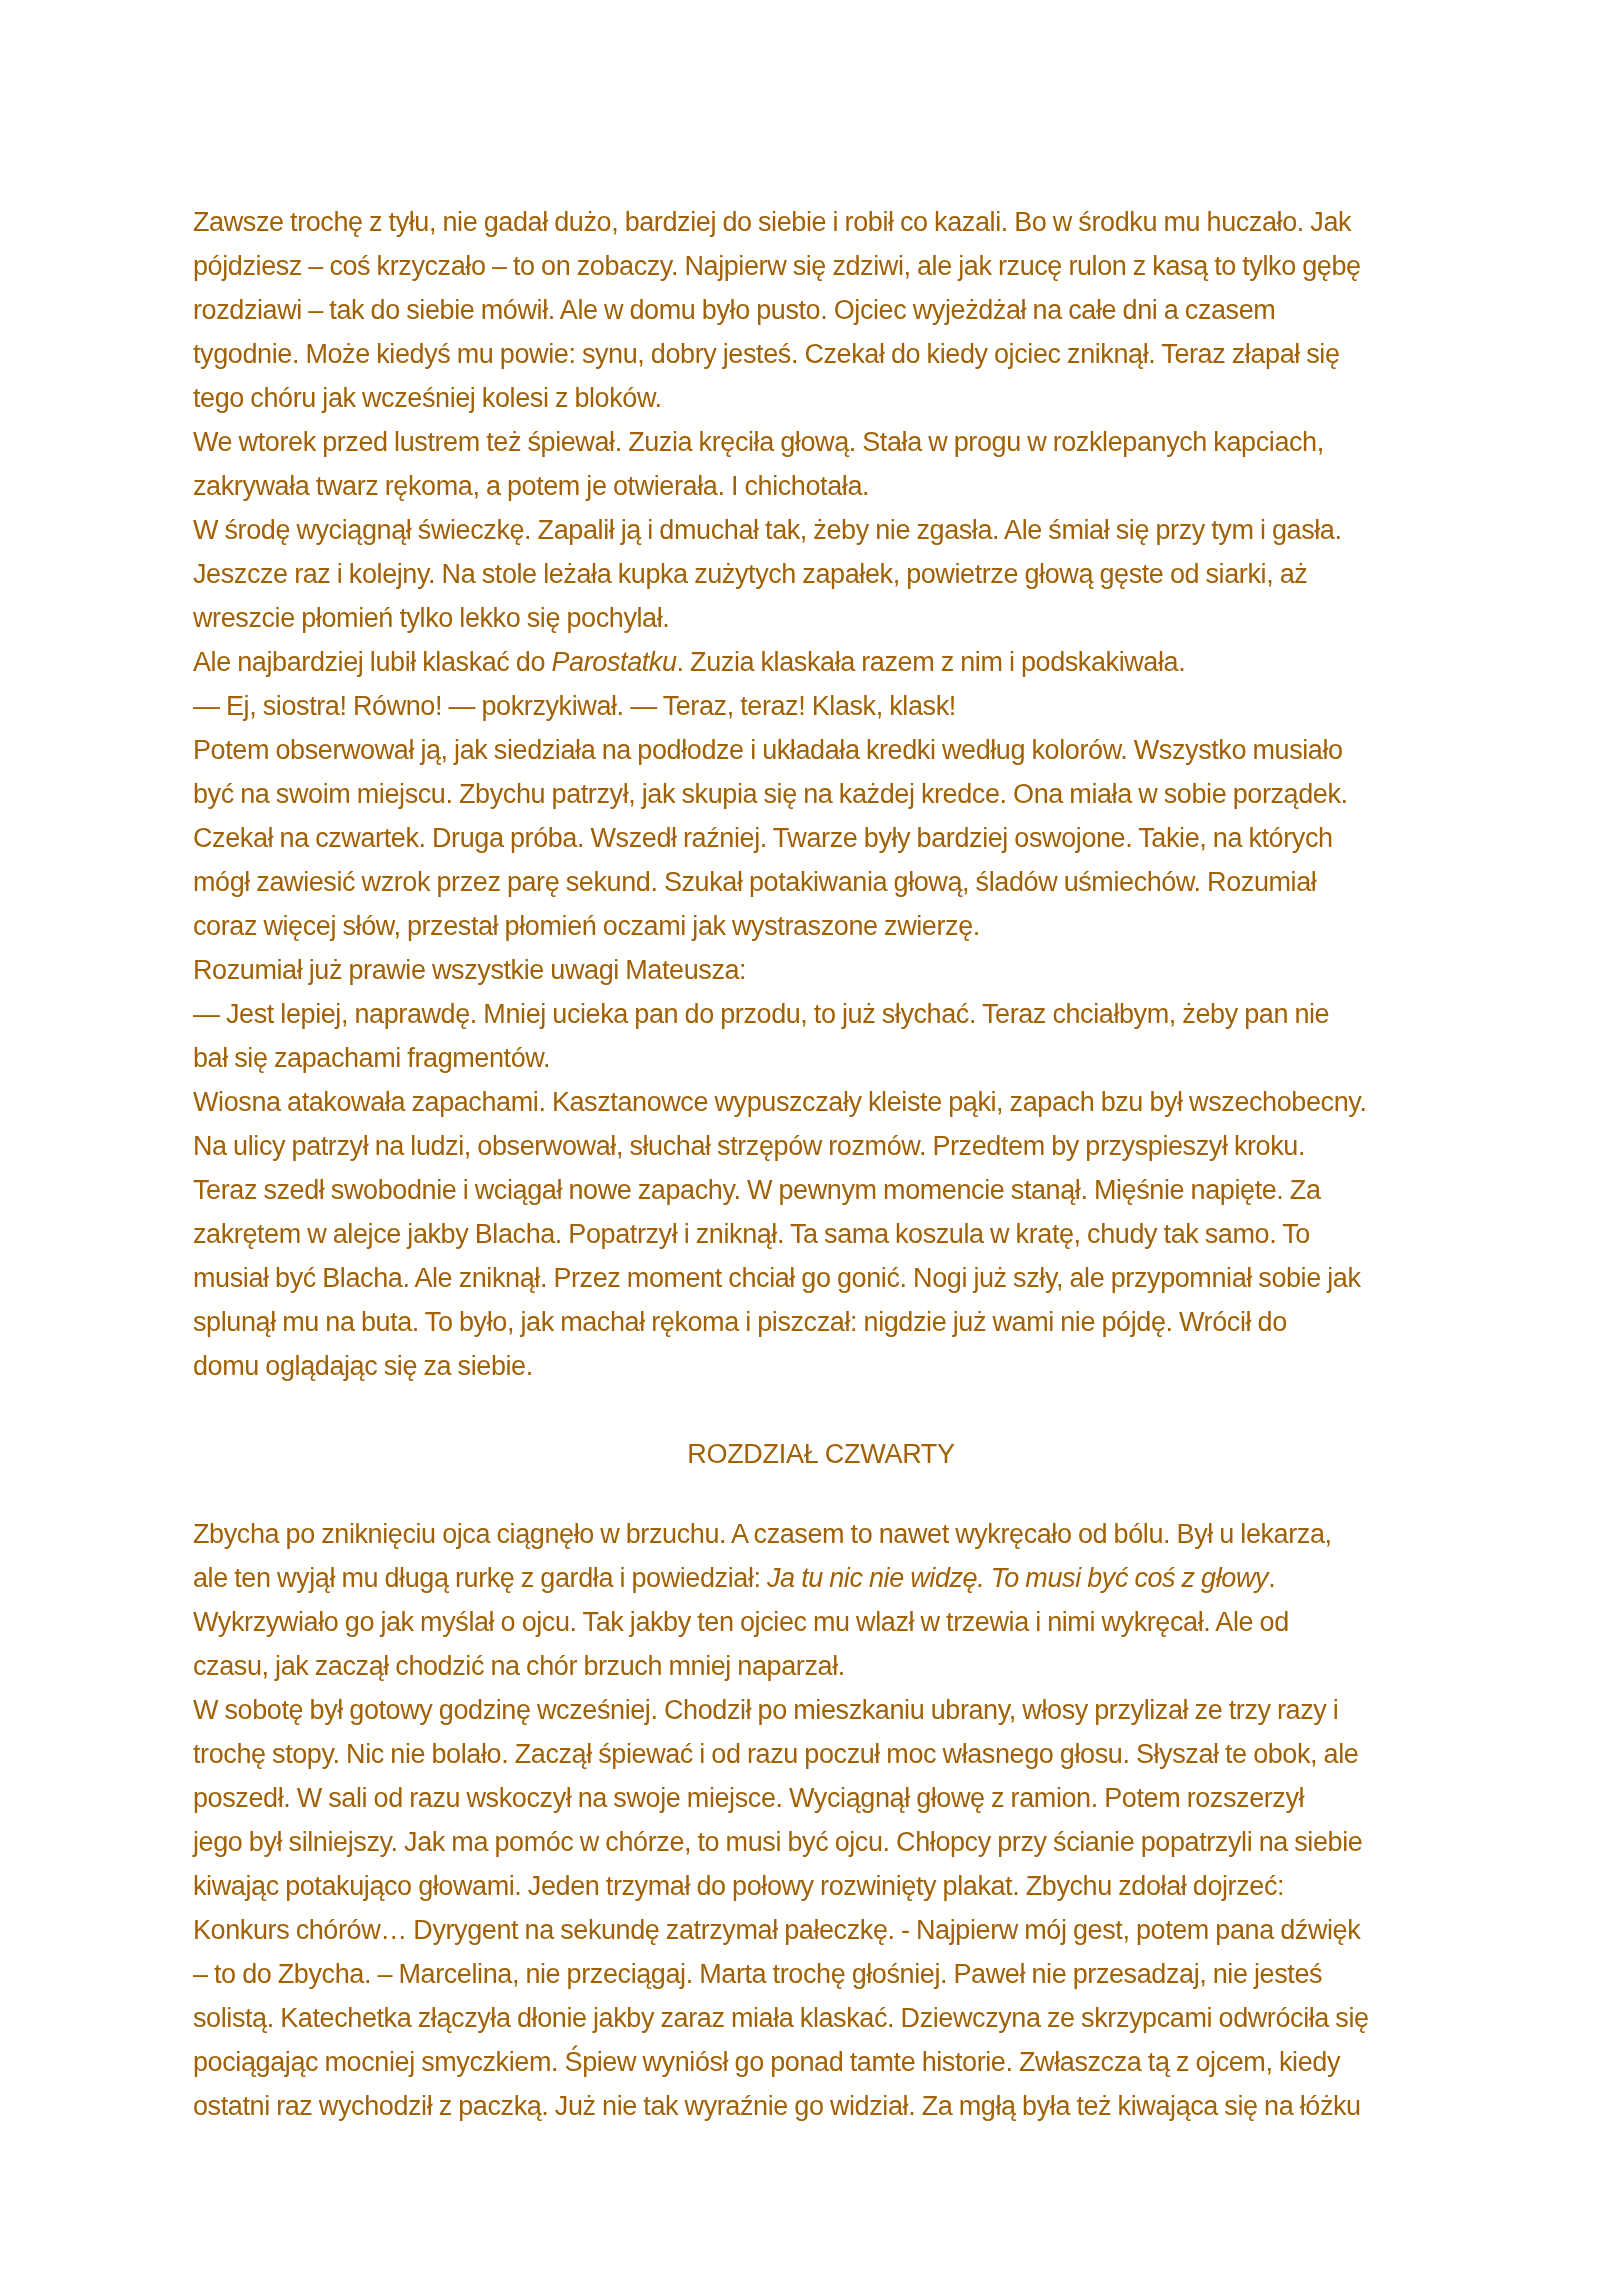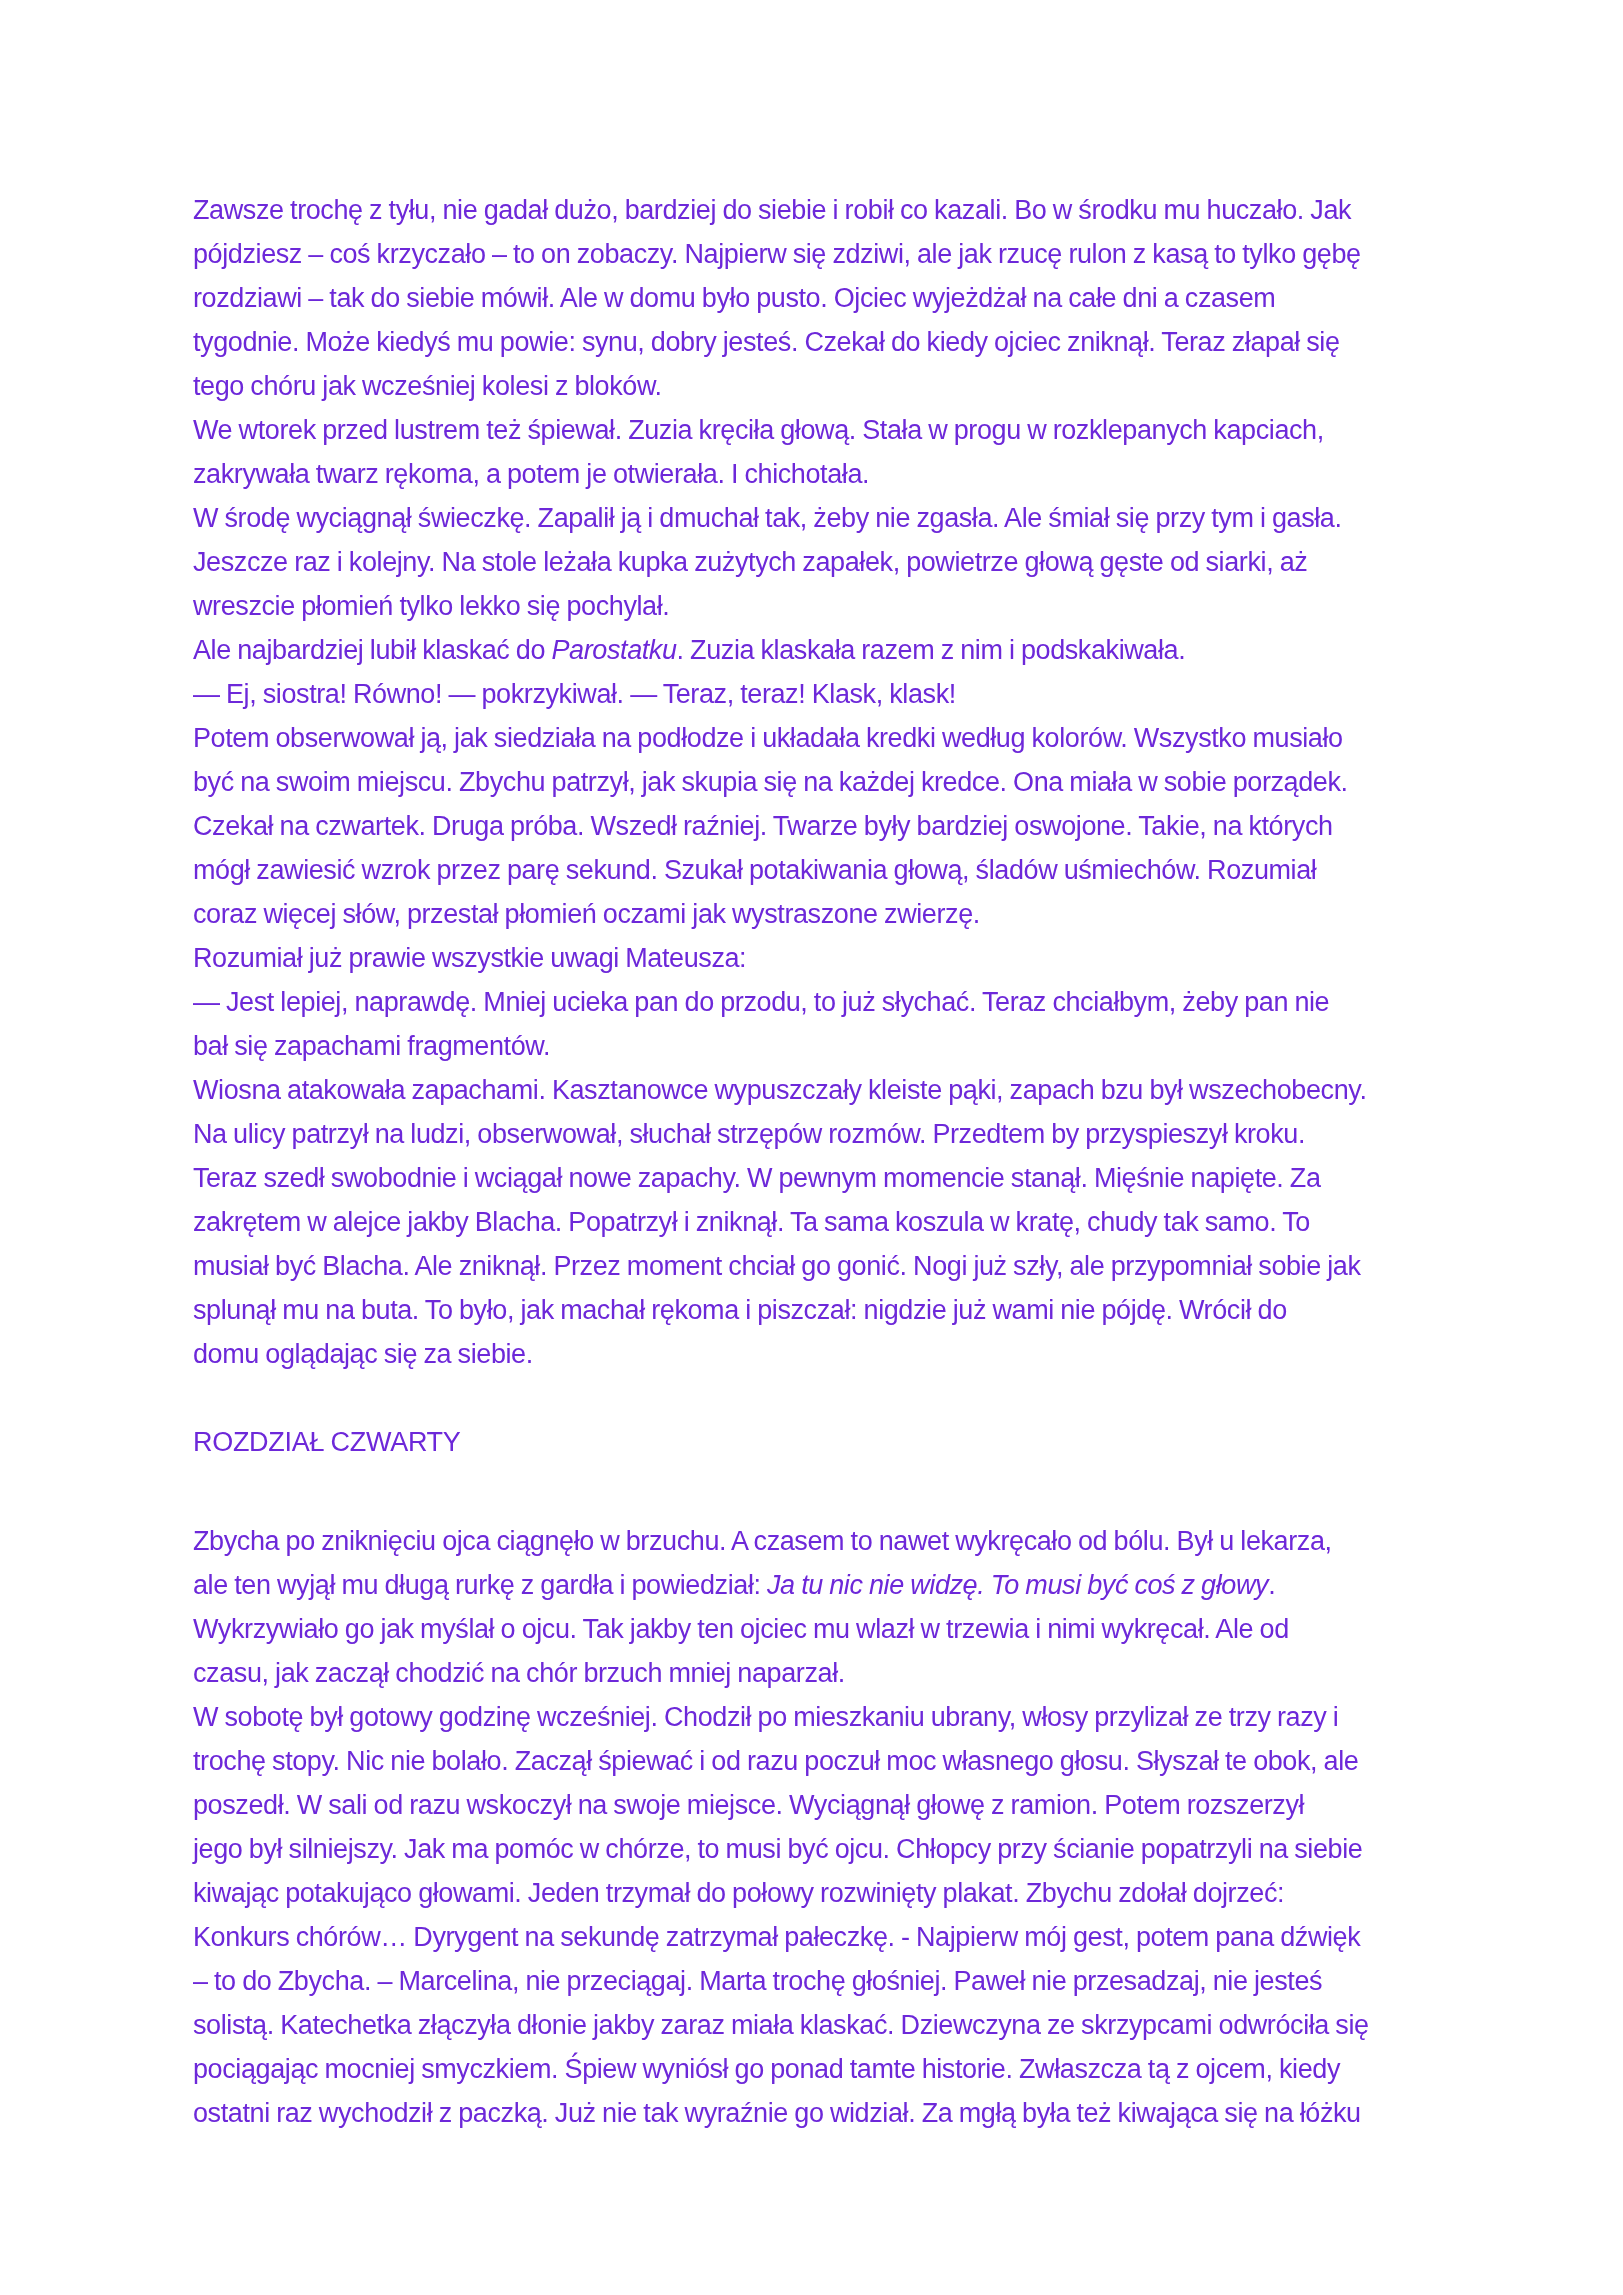--- a/index.html
+++ b/index.html
@@ -17,38 +17,39 @@
       position: absolute;
       left: 0;
       top: 0;
       width: 1623px;
       height: 2295px;
       background: #ffffff;
     }
     .content {
       position: absolute;
       left: 193px;
-      top: 188px;
+      top: 200px;
       width: 1256px;
       font-family: "Liberation Sans", sans-serif;
       font-size: 27px;
       line-height: 44px;
-      color: #6d28d9;
+      color: #a16207;
       letter-spacing: -0.4px;
       word-spacing: -0.7px;
     }
     .para { margin: 0; }
     .line {
       display: block;
       white-space: nowrap;
     }
     .heading {
       display: block;
+      text-align: center;
       margin-top: 44px;
-      margin-bottom: 55px;
+      margin-bottom: 36px;
       font-size: 27px;
       letter-spacing: -0.3px;
     }
     em { font-style: italic; }
   </style>
 </head>
 <body>
 
 <div class="page">
   <div class="content">

